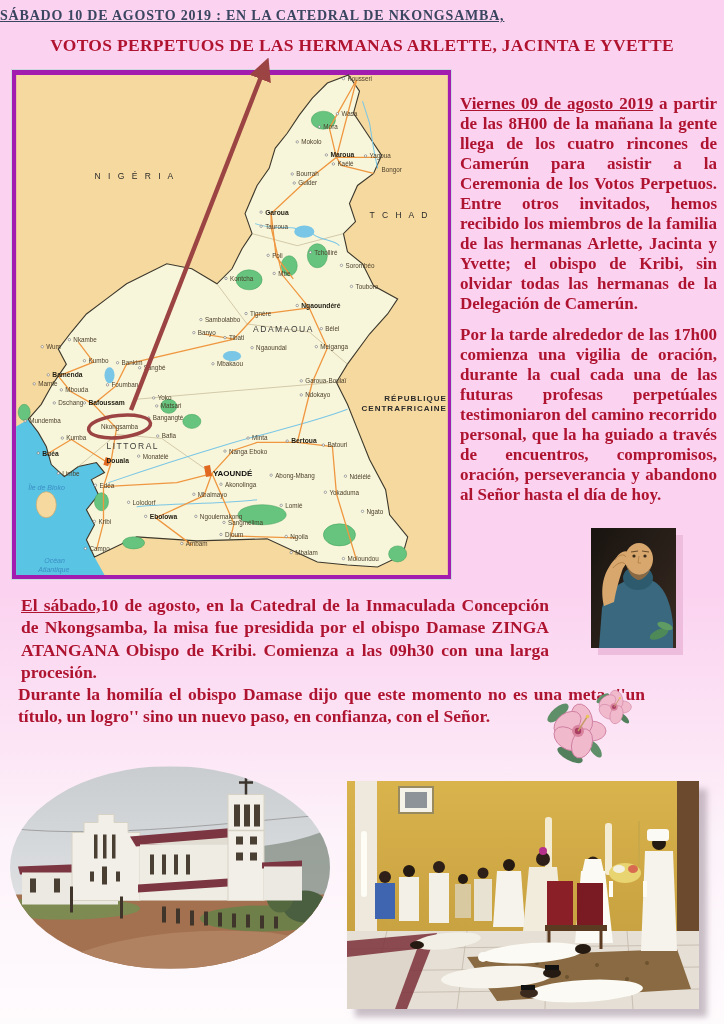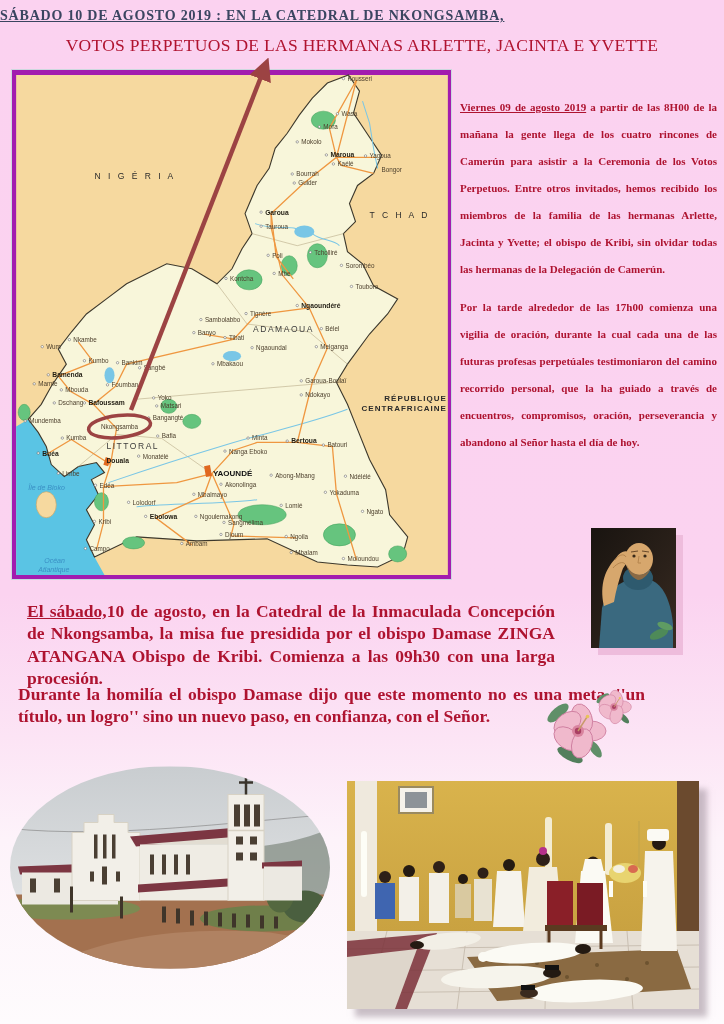--- a/index.html
+++ b/index.html
@@ -8,37 +8,37 @@
     background:linear-gradient(180deg,#fbd2f0 0%,#fbd3f0 58%,#fce4f5 72%,#fdf3fa 82%,#fefbfd 100%);
     font-family:"Liberation Serif", serif;
   }
   .title1{
     position:absolute;left:0;top:8px;width:724px;
     font-size:14px;font-weight:bold;color:#3a4560;letter-spacing:0.8px;
     text-decoration:underline;margin:0;
   }
   .title2{
     position:absolute;left:0;top:35px;width:724px;text-align:center;
-    font-size:17.5px;font-weight:normal;color:#b01330;letter-spacing:0.3px;margin:0;
+    font-size:17.5px;font-weight:bold;color:#b01330;letter-spacing:0.3px;margin:0;
   }
   .map-wrap{
     position:absolute;left:11px;top:69px;width:441px;height:511px;
     background:#a21caf;border:1px solid #ccd8de;box-sizing:border-box;
   }
   .map-wrap svg{position:absolute;left:4px;top:3px;}
   .col-right{
     position:absolute;left:460px;top:94px;width:257px;
-    color:#ae1330;font-weight:bold;font-size:11px;line-height:27px;
+    color:#ae1330;font-weight:bold;font-size:17px;line-height:20px;
     text-align:justify;
   }
   .col-right p{margin:0;}
   .col-right p + p{margin-top:11px;}
   .lead-underline{text-decoration:underline;}
   .para3{
-    position:absolute;left:18px;top:591px;width:528px;margin:9px;
+    position:absolute;left:18px;top:591px;width:528px;margin:3px;
     color:#ae1330;font-weight:bold;font-size:17.5px;line-height:22.4px;text-align:justify;
   }
   .para4{
     position:absolute;left:18px;top:683px;width:627px;margin:0;
     color:#ae1330;font-weight:bold;font-size:17.5px;line-height:22.4px;text-align:justify;
   }
   .statue{
     position:absolute;left:591px;top:528px;width:85px;height:120px;
     box-shadow:7px 7px 0 #eebcdc;
   }

